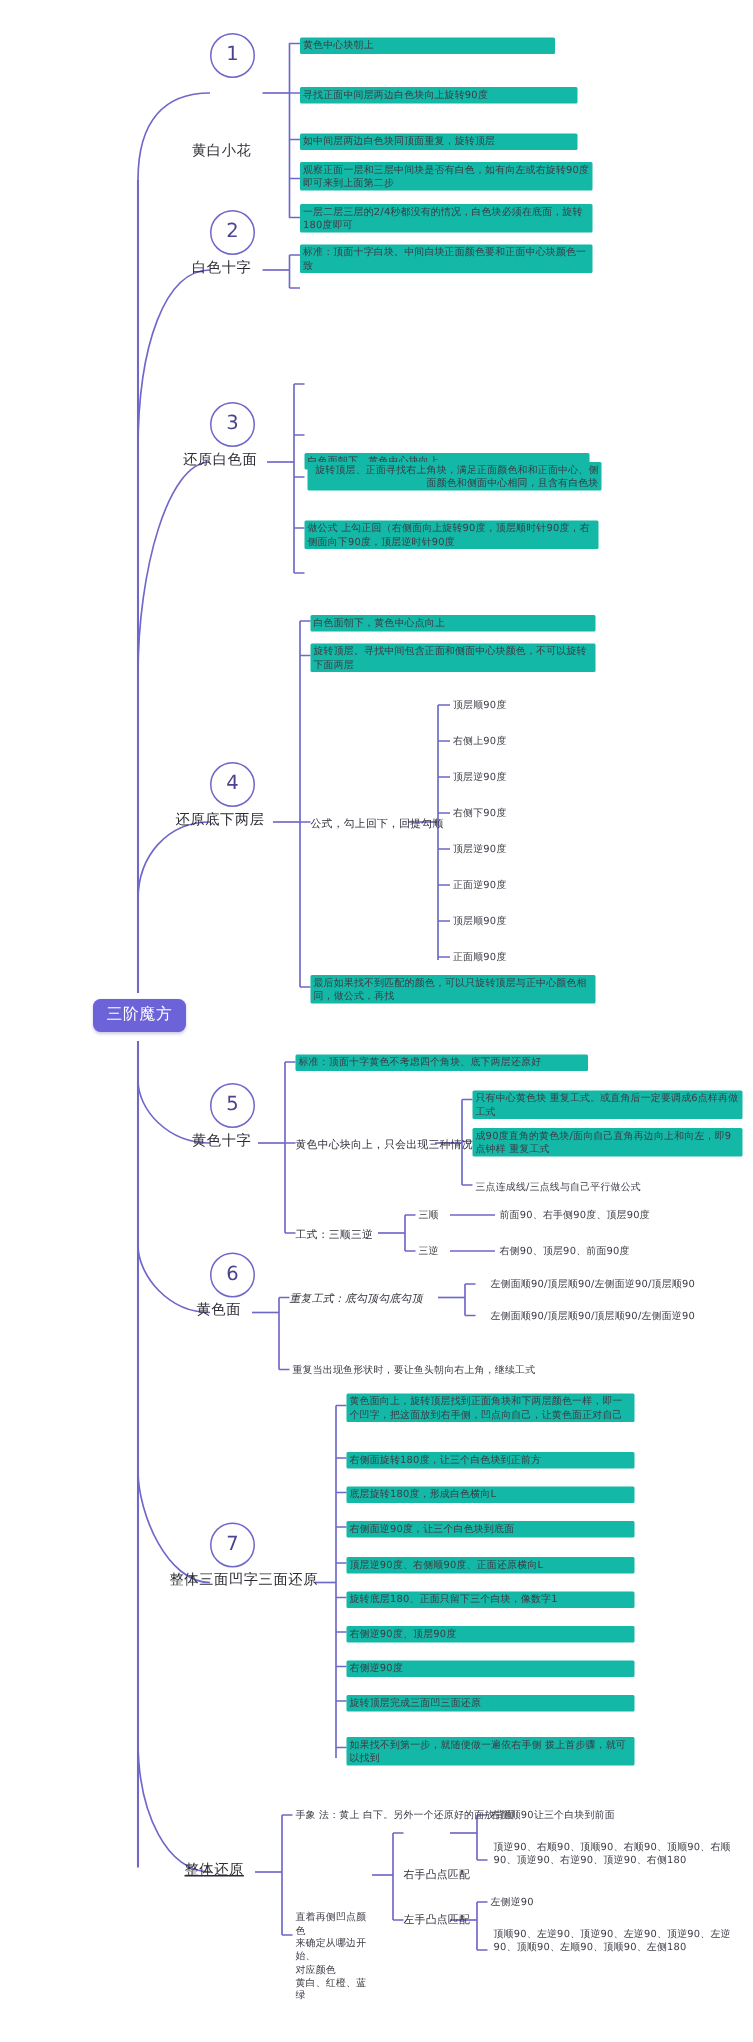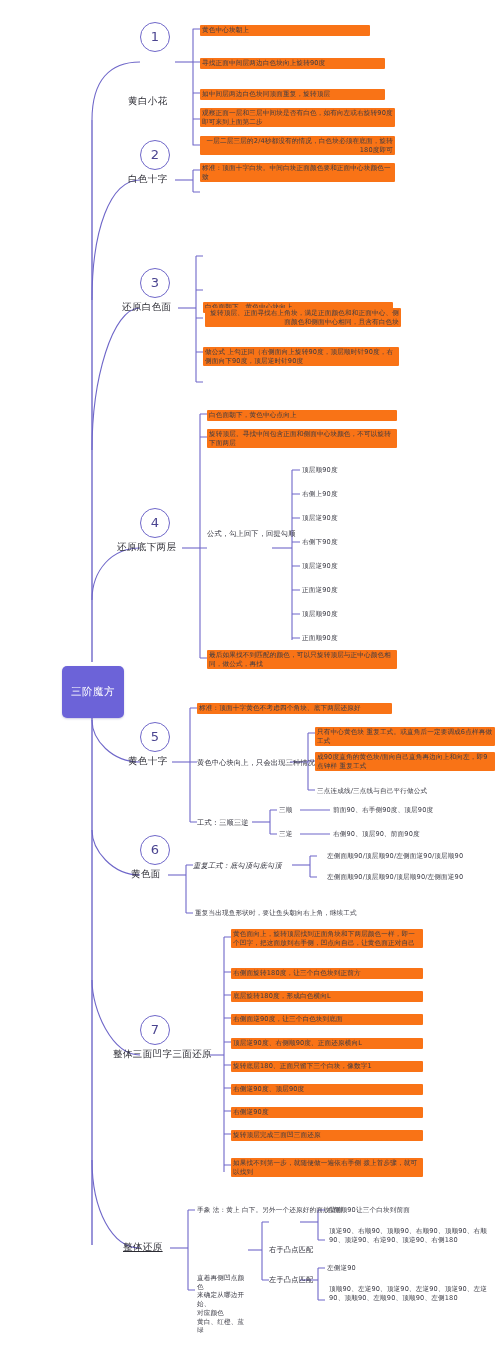--- a/index.html
+++ b/index.html
@@ -26,21 +26,21 @@
   .node {
     position: absolute;
     line-height: 1.32;
     white-space: pre-line;
   }
   
   .root {
     background: #6c63d8;
     color: #ffffff;
     border-radius: 5px;
-    padding: 19px 9px;
+    padding: 4px 9px;
     font-size: 10.5px;
     letter-spacing: .5px;
     box-shadow: 0 1px 2px rgba(60,50,140,.25);
     text-align: center;
   }
   
   .numcircle {
     width: 30px; height: 30px;
     border: 1.2px solid #6f67c9;
     border-radius: 50%;
@@ -56,21 +56,21 @@
     color: #2b2b33;
     font-size: 9.5px;
     letter-spacing: .4px;
     white-space: nowrap;
   }
   
   .leaf {
     color: #3b3b45;
     font-size: 6.6px;
     letter-spacing: .15px;
-    background: #f97316;
+    background: #14b8a6;
     padding: 1px 2px;
     border-radius: 1px;
   }
   .leaf.plain { background: transparent; }
   .mid {
     color: #2f2f3a;
     font-size: 7.2px;
     letter-spacing: .2px;
     white-space: nowrap;
   }
@@ -155,40 +155,40 @@
 
   <div class="node root" style="left:62px; top:666px;">三阶魔方</div>
 
   <div class="node numcircle" style="left:140px; top:22px;">1</div>
   <div class="node topic" style="left:128px; top:95px;">黄白小花</div>
 
   <div class="node leaf" style="left:200px; top:25px; width:170px;">黄色中心块朝上</div>
   <div class="node leaf" style="left:200px; top:58px; width:185px;">寻找正面中间层两边白色块向上旋转90度</div>
   <div class="node leaf" style="left:200px; top:89px; width:185px;">如中间层两边白色块同顶面重复，旋转顶层</div>
   <div class="node leaf" style="left:200px; top:108px; width:195px;">观察正面一层和三层中间块是否有白色，如有向左或右旋转90度即可来到上面第二步</div>
-  <div class="node leaf" style="left:200px; top:136px; width:195px;text-align:right;">一层二层三层的2/4秒都没有的情况，白色块必须在底面，旋转180度即可</div>
+  <div class="node leaf" style="left:200px; top:136px; width:195px;">一层二层三层的2/4秒都没有的情况，白色块必须在底面，旋转180度即可</div>
 
   <div class="node numcircle" style="left:140px; top:140px;">2</div>
   <div class="node topic" style="left:128px; top:173px;">白色十字</div>
 
   <div class="node leaf" style="left:200px; top:163px; width:195px;">标准：顶面十字白块。中间白块正面颜色要和正面中心块颜色一致</div>
 
   <div class="node numcircle" style="left:140px; top:268px;">3</div>
   <div class="node topic" style="left:122px; top:301px;">还原白色面</div>
 
   <div class="node leaf" style="left:203px; top:302px; width:190px;">白色面朝下，黄色中心块向上</div>
   <div class="node leaf" style="left:205px; top:308px; width:196px;text-align:right;">旋转顶层、正面寻找右上角块，满足正面颜色和和正面中心、侧面颜色和侧面中心相同，且含有白色块</div>
   <div class="node leaf" style="left:203px; top:347px; width:196px;">做公式 上勾正回（右侧面向上旋转90度，顶层顺时针90度，右侧面向下90度，顶层逆时针90度</div>
 
   <div class="node numcircle" style="left:140px; top:508px;">4</div>
   <div class="node topic" style="left:117px; top:541px;">还原底下两层</div>
 
   <div class="node leaf" style="left:207px; top:410px; width:190px;">白色面朝下，黄色中心点向上</div>
   <div class="node leaf" style="left:207px; top:429px; width:190px;">旋转顶层。寻找中间包含正面和侧面中心块颜色，不可以旋转下面两层</div>
-  <div class="node mid" style="left:207px; top:529px;">公式，勾上回下，回提勾顺</div>
+  <div class="node mid" style="left:207px; top:544px;">公式，勾上回下，回提勾顺</div>
   <div class="node leaf" style="left:207px; top:650px; width:190px;">最后如果找不到匹配的颜色，可以只旋转顶层与正中心颜色相同，做公式，再找</div>
 
   <div class="node formula" style="left:302px; top:466px;">顶层顺90度</div>
   <div class="node formula" style="left:302px; top:490px;">右侧上90度</div>
   <div class="node formula" style="left:302px; top:514px;">顶层逆90度</div>
   <div class="node formula" style="left:302px; top:538px;">右侧下90度</div>
   <div class="node formula" style="left:302px; top:562px;">顶层逆90度</div>
   <div class="node formula" style="left:302px; top:586px;">正面逆90度</div>
   <div class="node formula" style="left:302px; top:610px;">顶层顺90度</div>
   <div class="node formula" style="left:302px; top:634px;">正面顺90度</div>

